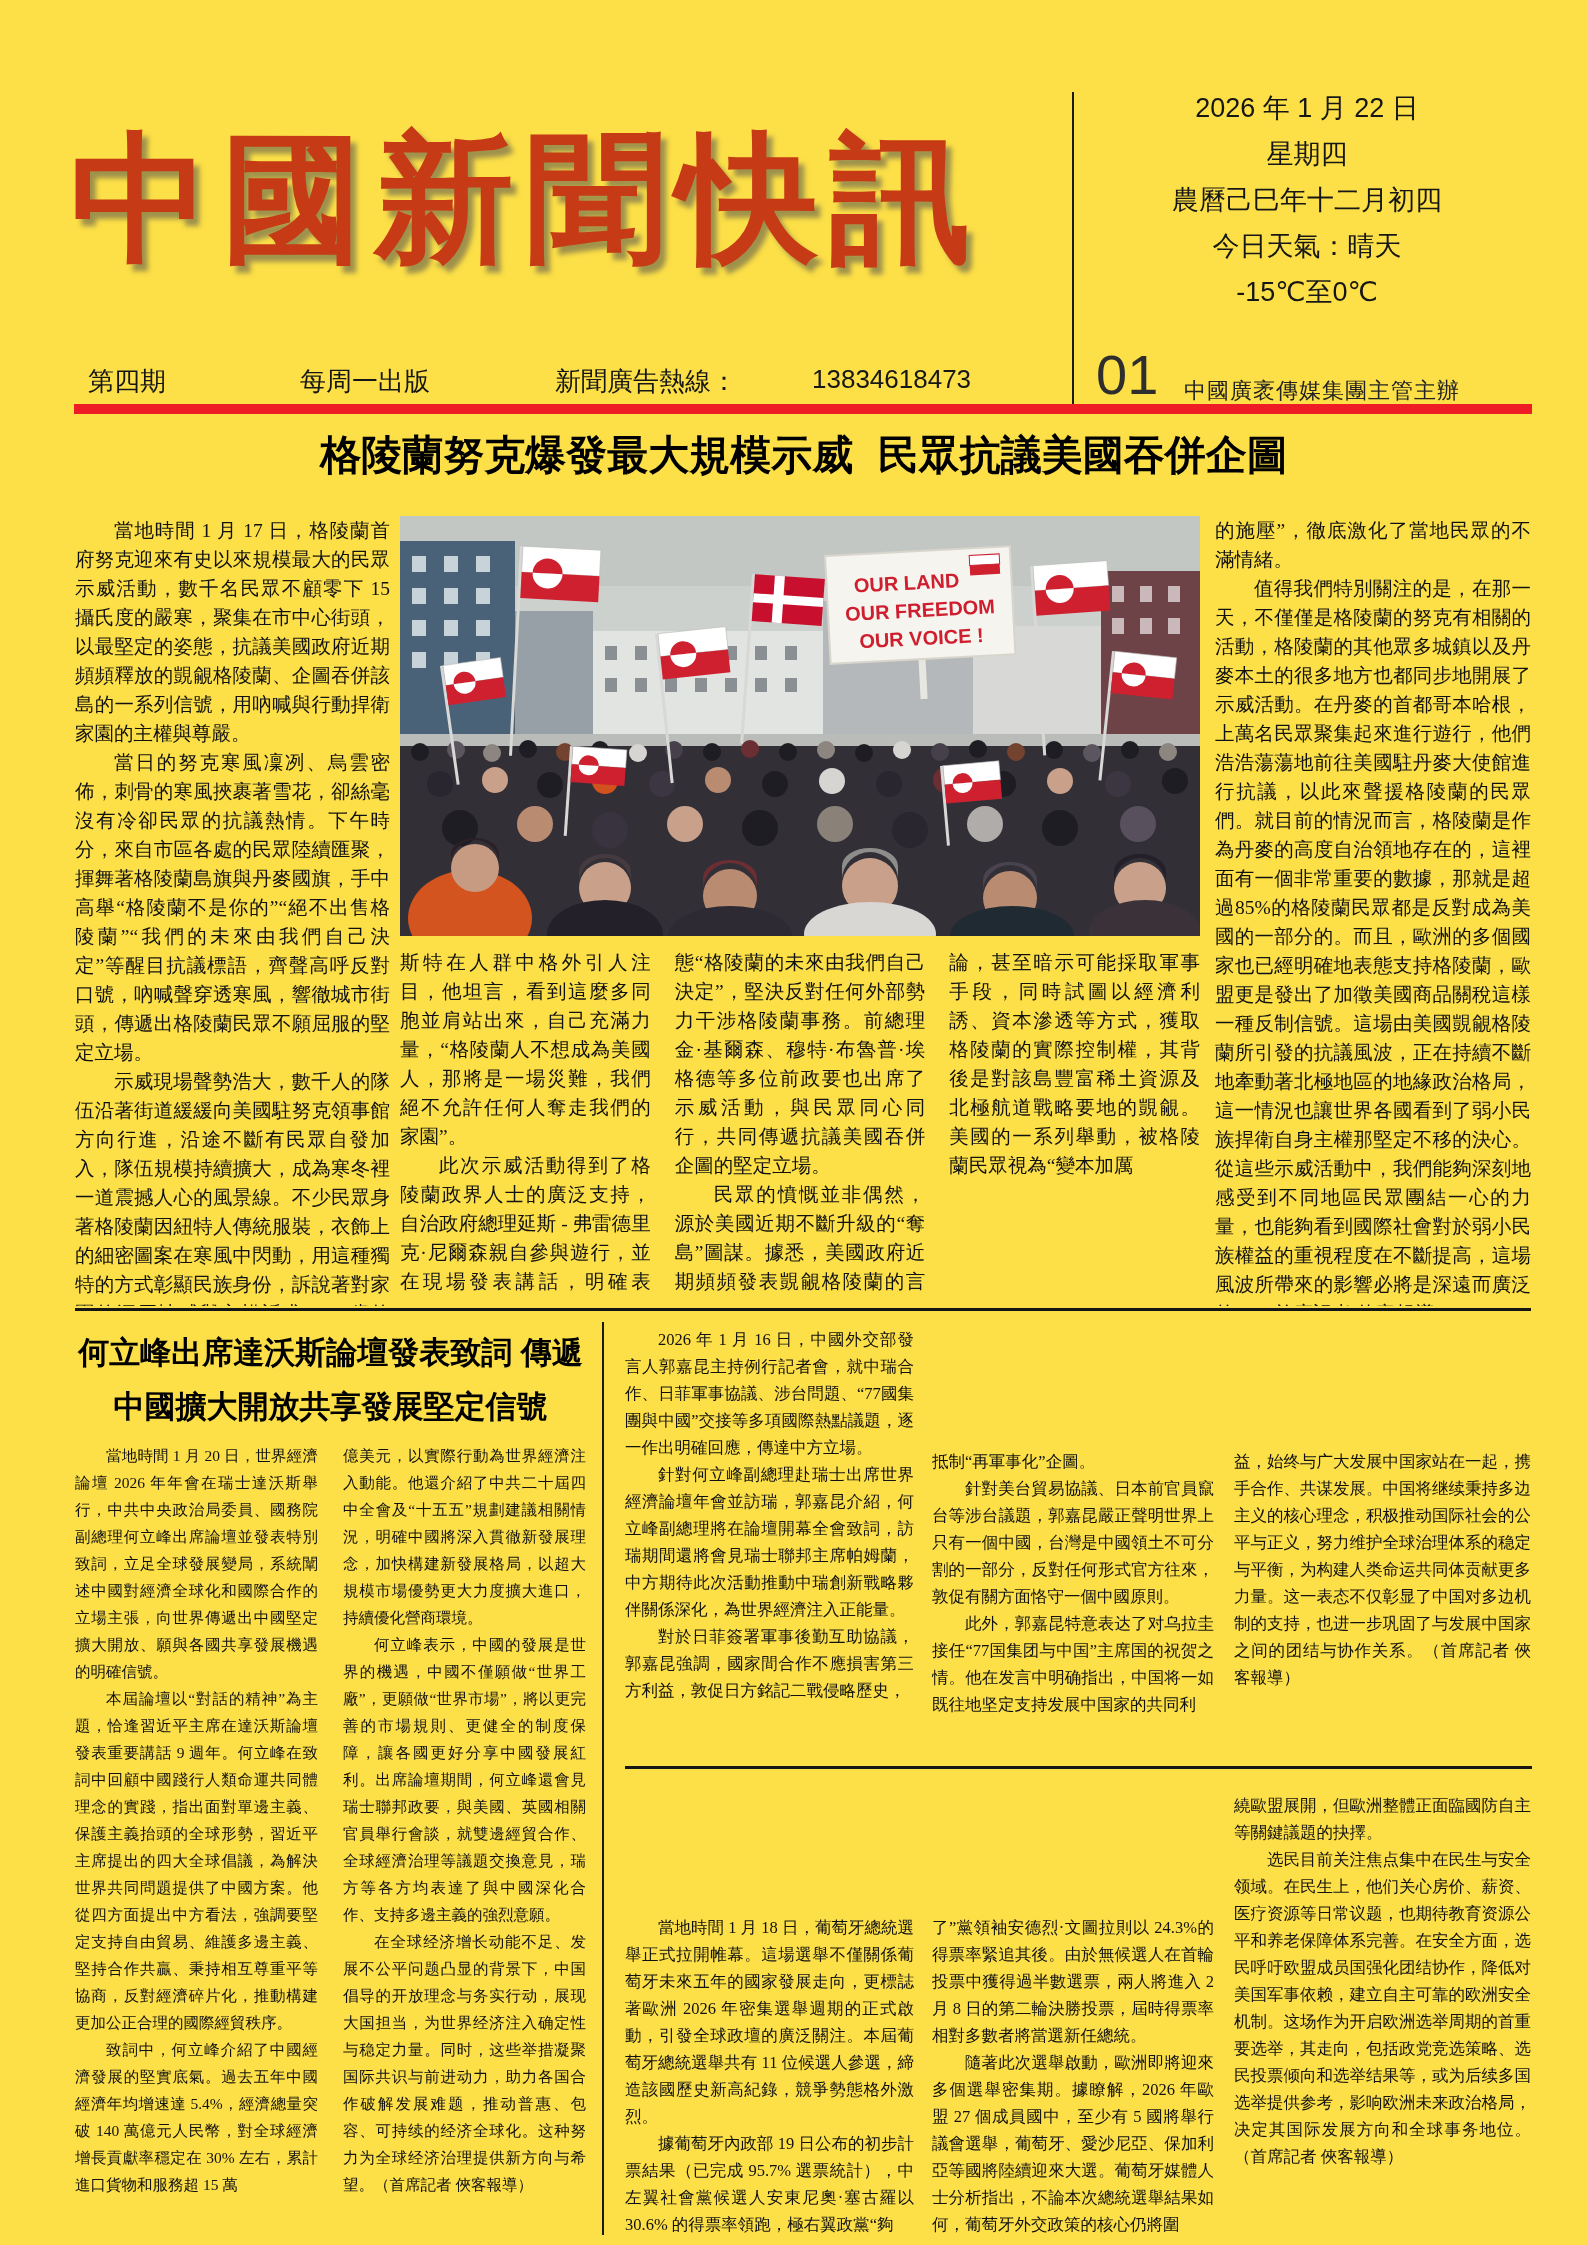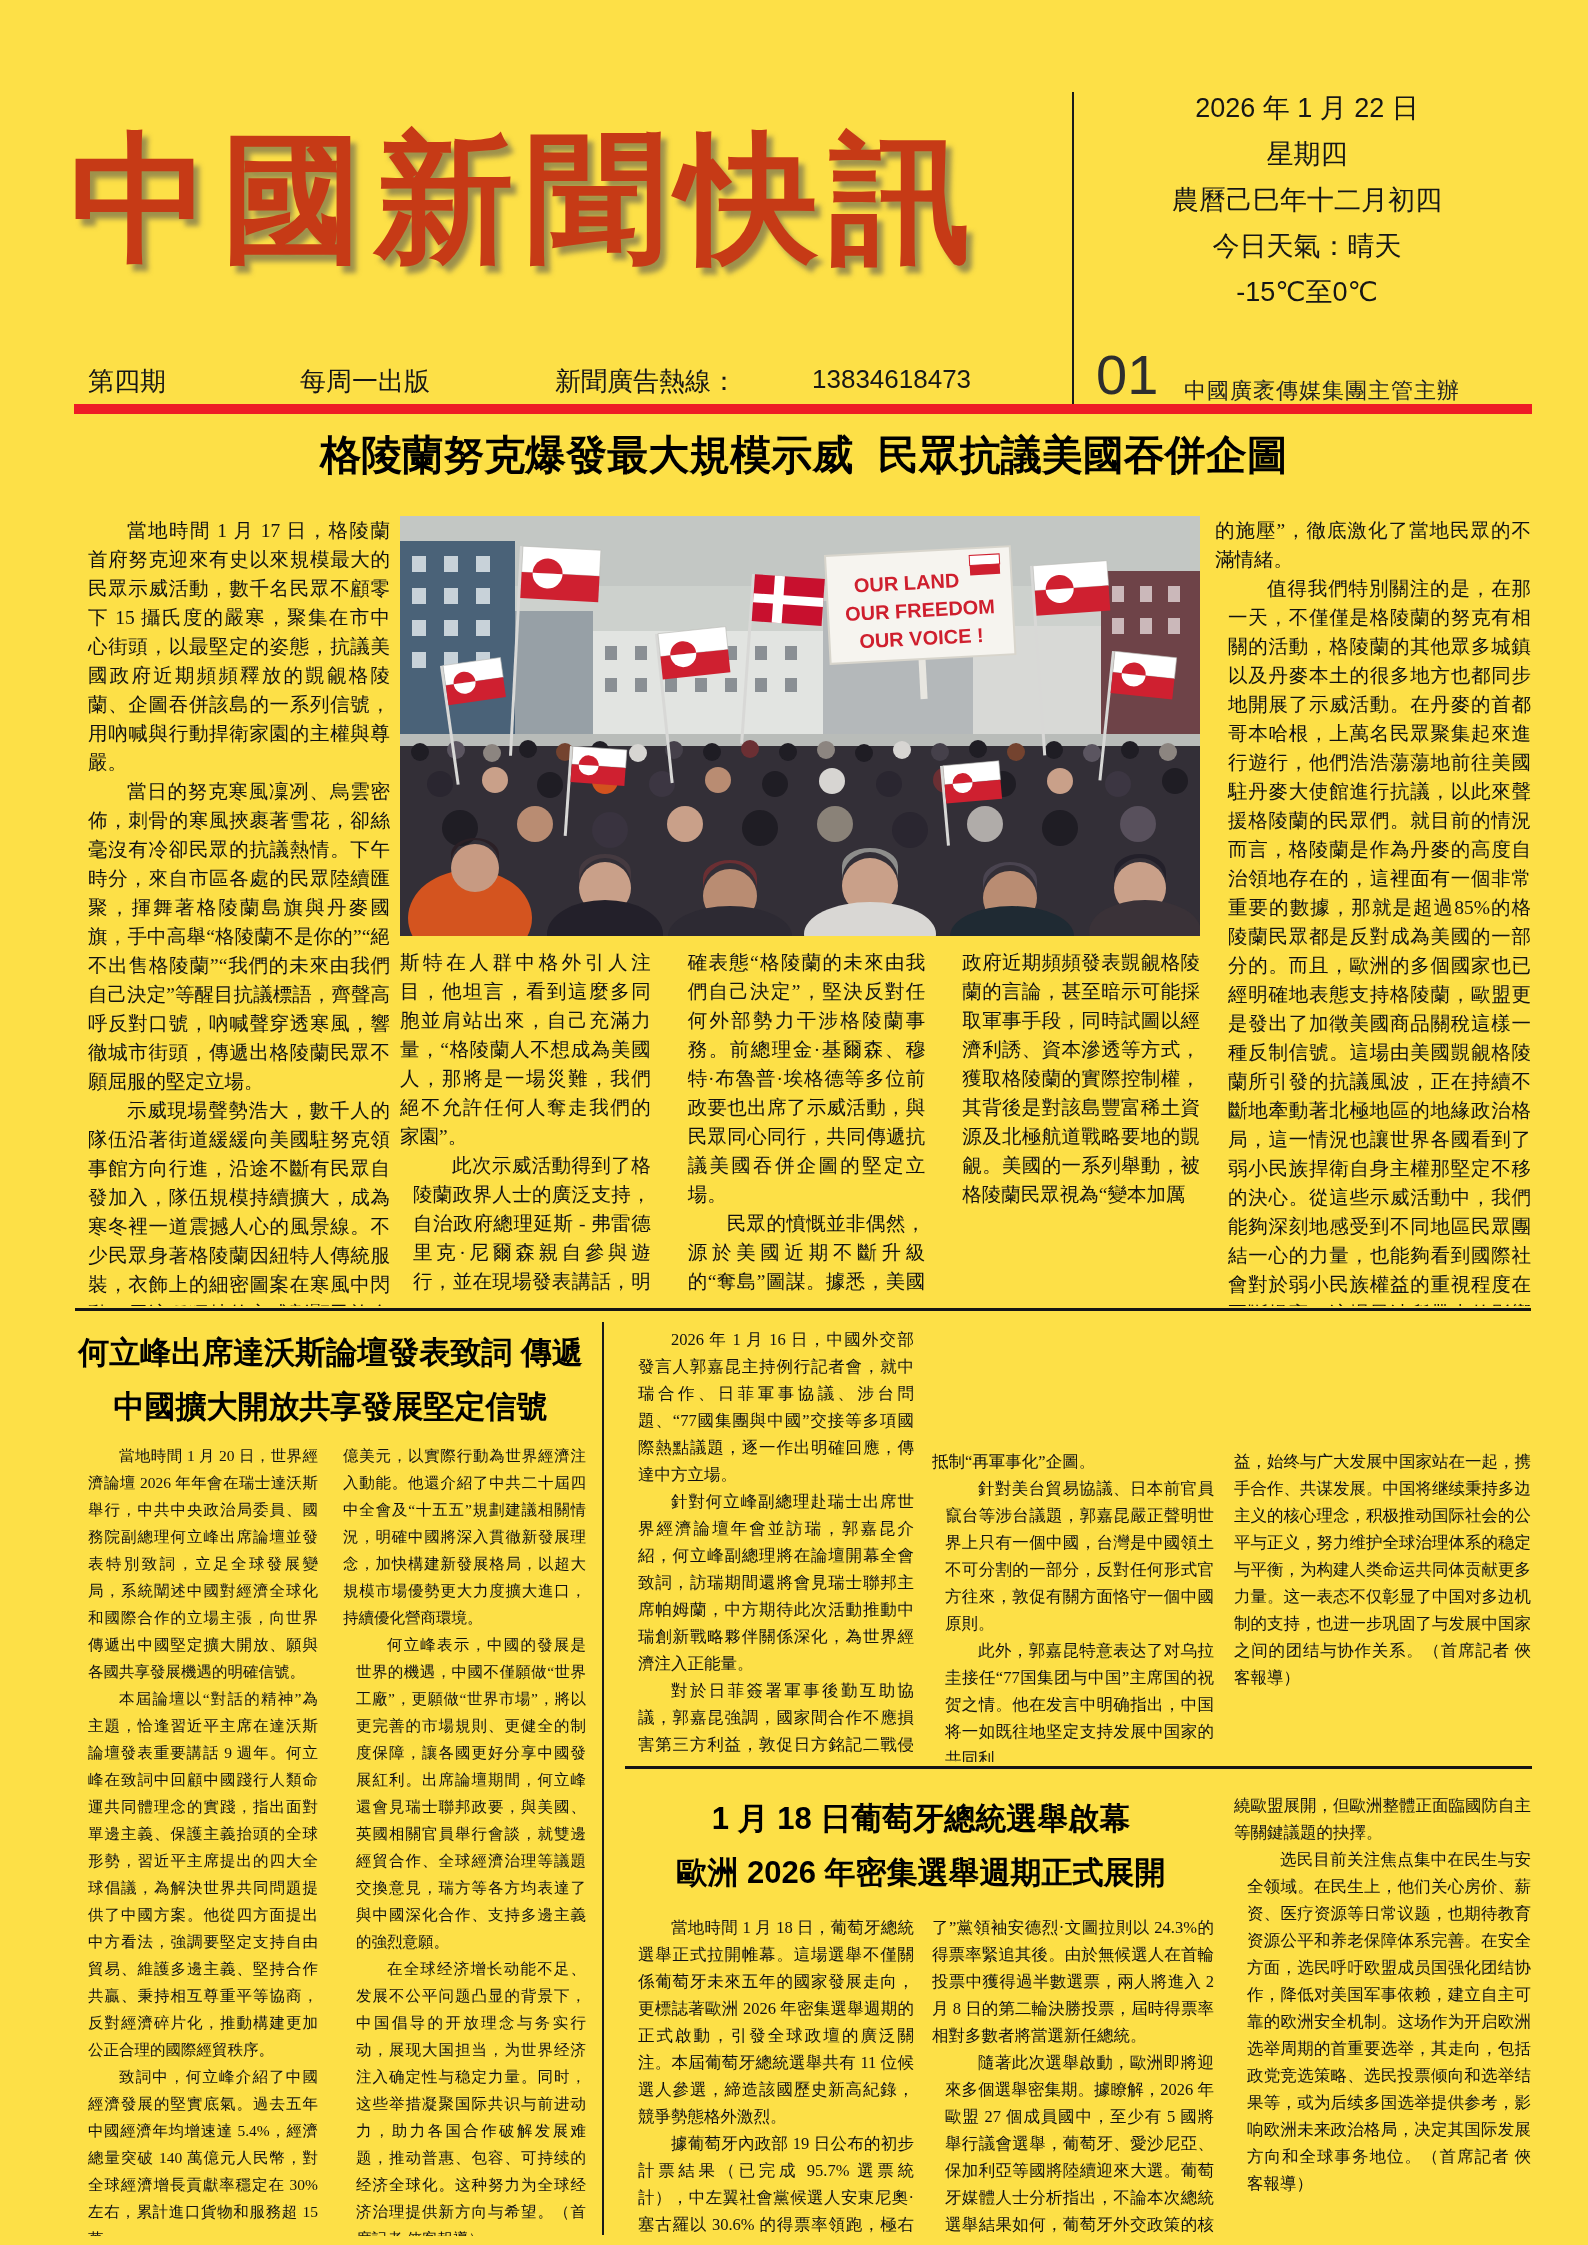--- a/index.html
+++ b/index.html
@@ -27,21 +27,21 @@
   
   .headline{left:75px;top:428px;width:1458px;text-align:center;
     font-family:Liberation Mono, monospace;
     font-weight:bold;font-size:41px;color:#000;white-space:nowrap;}
   .sec-title{font-family:"Liberation Sans","DejaVu Sans",sans-serif;
     font-weight:bold;font-size:31px;line-height:54px;text-align:center;color:#000;}
 
   
   .bodycol{overflow:hidden;}
   .para{margin:0;text-align:justify;}
-  .ind{text-indent:2em;margin-left:13px;}
+  .ind{text-indent:2em;}
   .a1{font-size:19.5px;line-height:29px;}
   .a2{font-size:15.5px;line-height:27px;}
   .a34{font-size:16.5px;line-height:27px;}
   .midcols{column-count:3;column-gap:24px;column-fill:auto;}
 
   .hr-black{background:#151515;}
   .vline2{left:602px;top:1322px;width:2px;height:913px;background:#1a1a1a;}
 
   
   .photo{left:400px;top:516px;width:800px;height:420px;}
@@ -323,24 +323,20 @@
       <p class="para">抵制“再軍事化”企圖。</p>
       <p class="para ind">針對美台貿易協議、日本前官員竄台等涉台議題，郭嘉昆嚴正聲明世界上只有一個中國，台灣是中國領土不可分割的一部分，反對任何形式官方往來，敦促有關方面恪守一個中國原則。</p>
       <p class="para ind">此外，郭嘉昆特意表达了对乌拉圭接任“77国集团与中国”主席国的祝贺之情。他在发言中明确指出，中国将一如既往地坚定支持发展中国家的共同利</p>
     </div>
   <div class="abs bodycol a34" style="left:1234px;top:1448px;width:297px;height:314px;">
       <p class="para">益，始终与广大发展中国家站在一起，携手合作、共谋发展。中国将继续秉持多边主义的核心理念，积极推动国际社会的公平与正义，努力维护全球治理体系的稳定与平衡，为构建人类命运共同体贡献更多力量。这一表态不仅彰显了中国对多边机制的支持，也进一步巩固了与发展中国家之间的团结与协作关系。（首席記者 俠客報導）</p>
     </div>
 
   <div class="abs hr-black" style="left:625px;top:1766px;width:907px;height:3px;"></div>
 
-  <div class="abs sec-title" style="left:625px;top:1792px;width:592px;">
-    <div>1 月 18 日葡萄牙總統選舉啟幕</div>
-    <div>歐洲 2026 年密集選舉週期正式展開</div>
-  </div>
   <div class="abs bodycol a34" style="left:625px;top:1914px;width:289px;height:322px;">
       <p class="para ind">當地時間 1 月 18 日，葡萄牙總統選舉正式拉開帷幕。這場選舉不僅關係葡萄牙未來五年的國家發展走向，更標誌著歐洲 2026 年密集選舉週期的正式啟動，引發全球政壇的廣泛關注。本屆葡萄牙總統選舉共有 11 位候選人參選，締造該國歷史新高紀錄，競爭勢態格外激烈。</p>
       <p class="para ind">據葡萄牙內政部 19 日公布的初步計票結果（已完成 95.7% 選票統計），中左翼社會黨候選人安東尼奧·塞古羅以 30.6% 的得票率領跑，極右翼政黨“夠</p>
     </div>
   <div class="abs bodycol a34" style="left:932px;top:1914px;width:282px;height:322px;">
       <p class="para">了”黨領袖安德烈·文圖拉則以 24.3%的得票率緊追其後。由於無候選人在首輪投票中獲得過半數選票，兩人將進入 2 月 8 日的第二輪決勝投票，屆時得票率相對多數者將當選新任總統。</p>
       <p class="para ind">隨著此次選舉啟動，歐洲即將迎來多個選舉密集期。據瞭解，2026 年歐盟 27 個成員國中，至少有 5 國將舉行議會選舉，葡萄牙、愛沙尼亞、保加利亞等國將陸續迎來大選。葡萄牙媒體人士分析指出，不論本次總統選舉結果如何，葡萄牙外交政策的核心仍將圍</p>
     </div>
   <div class="abs bodycol a34" style="left:1234px;top:1792px;width:297px;height:444px;">
       <p class="para">繞歐盟展開，但歐洲整體正面臨國防自主等關鍵議題的抉擇。</p>

